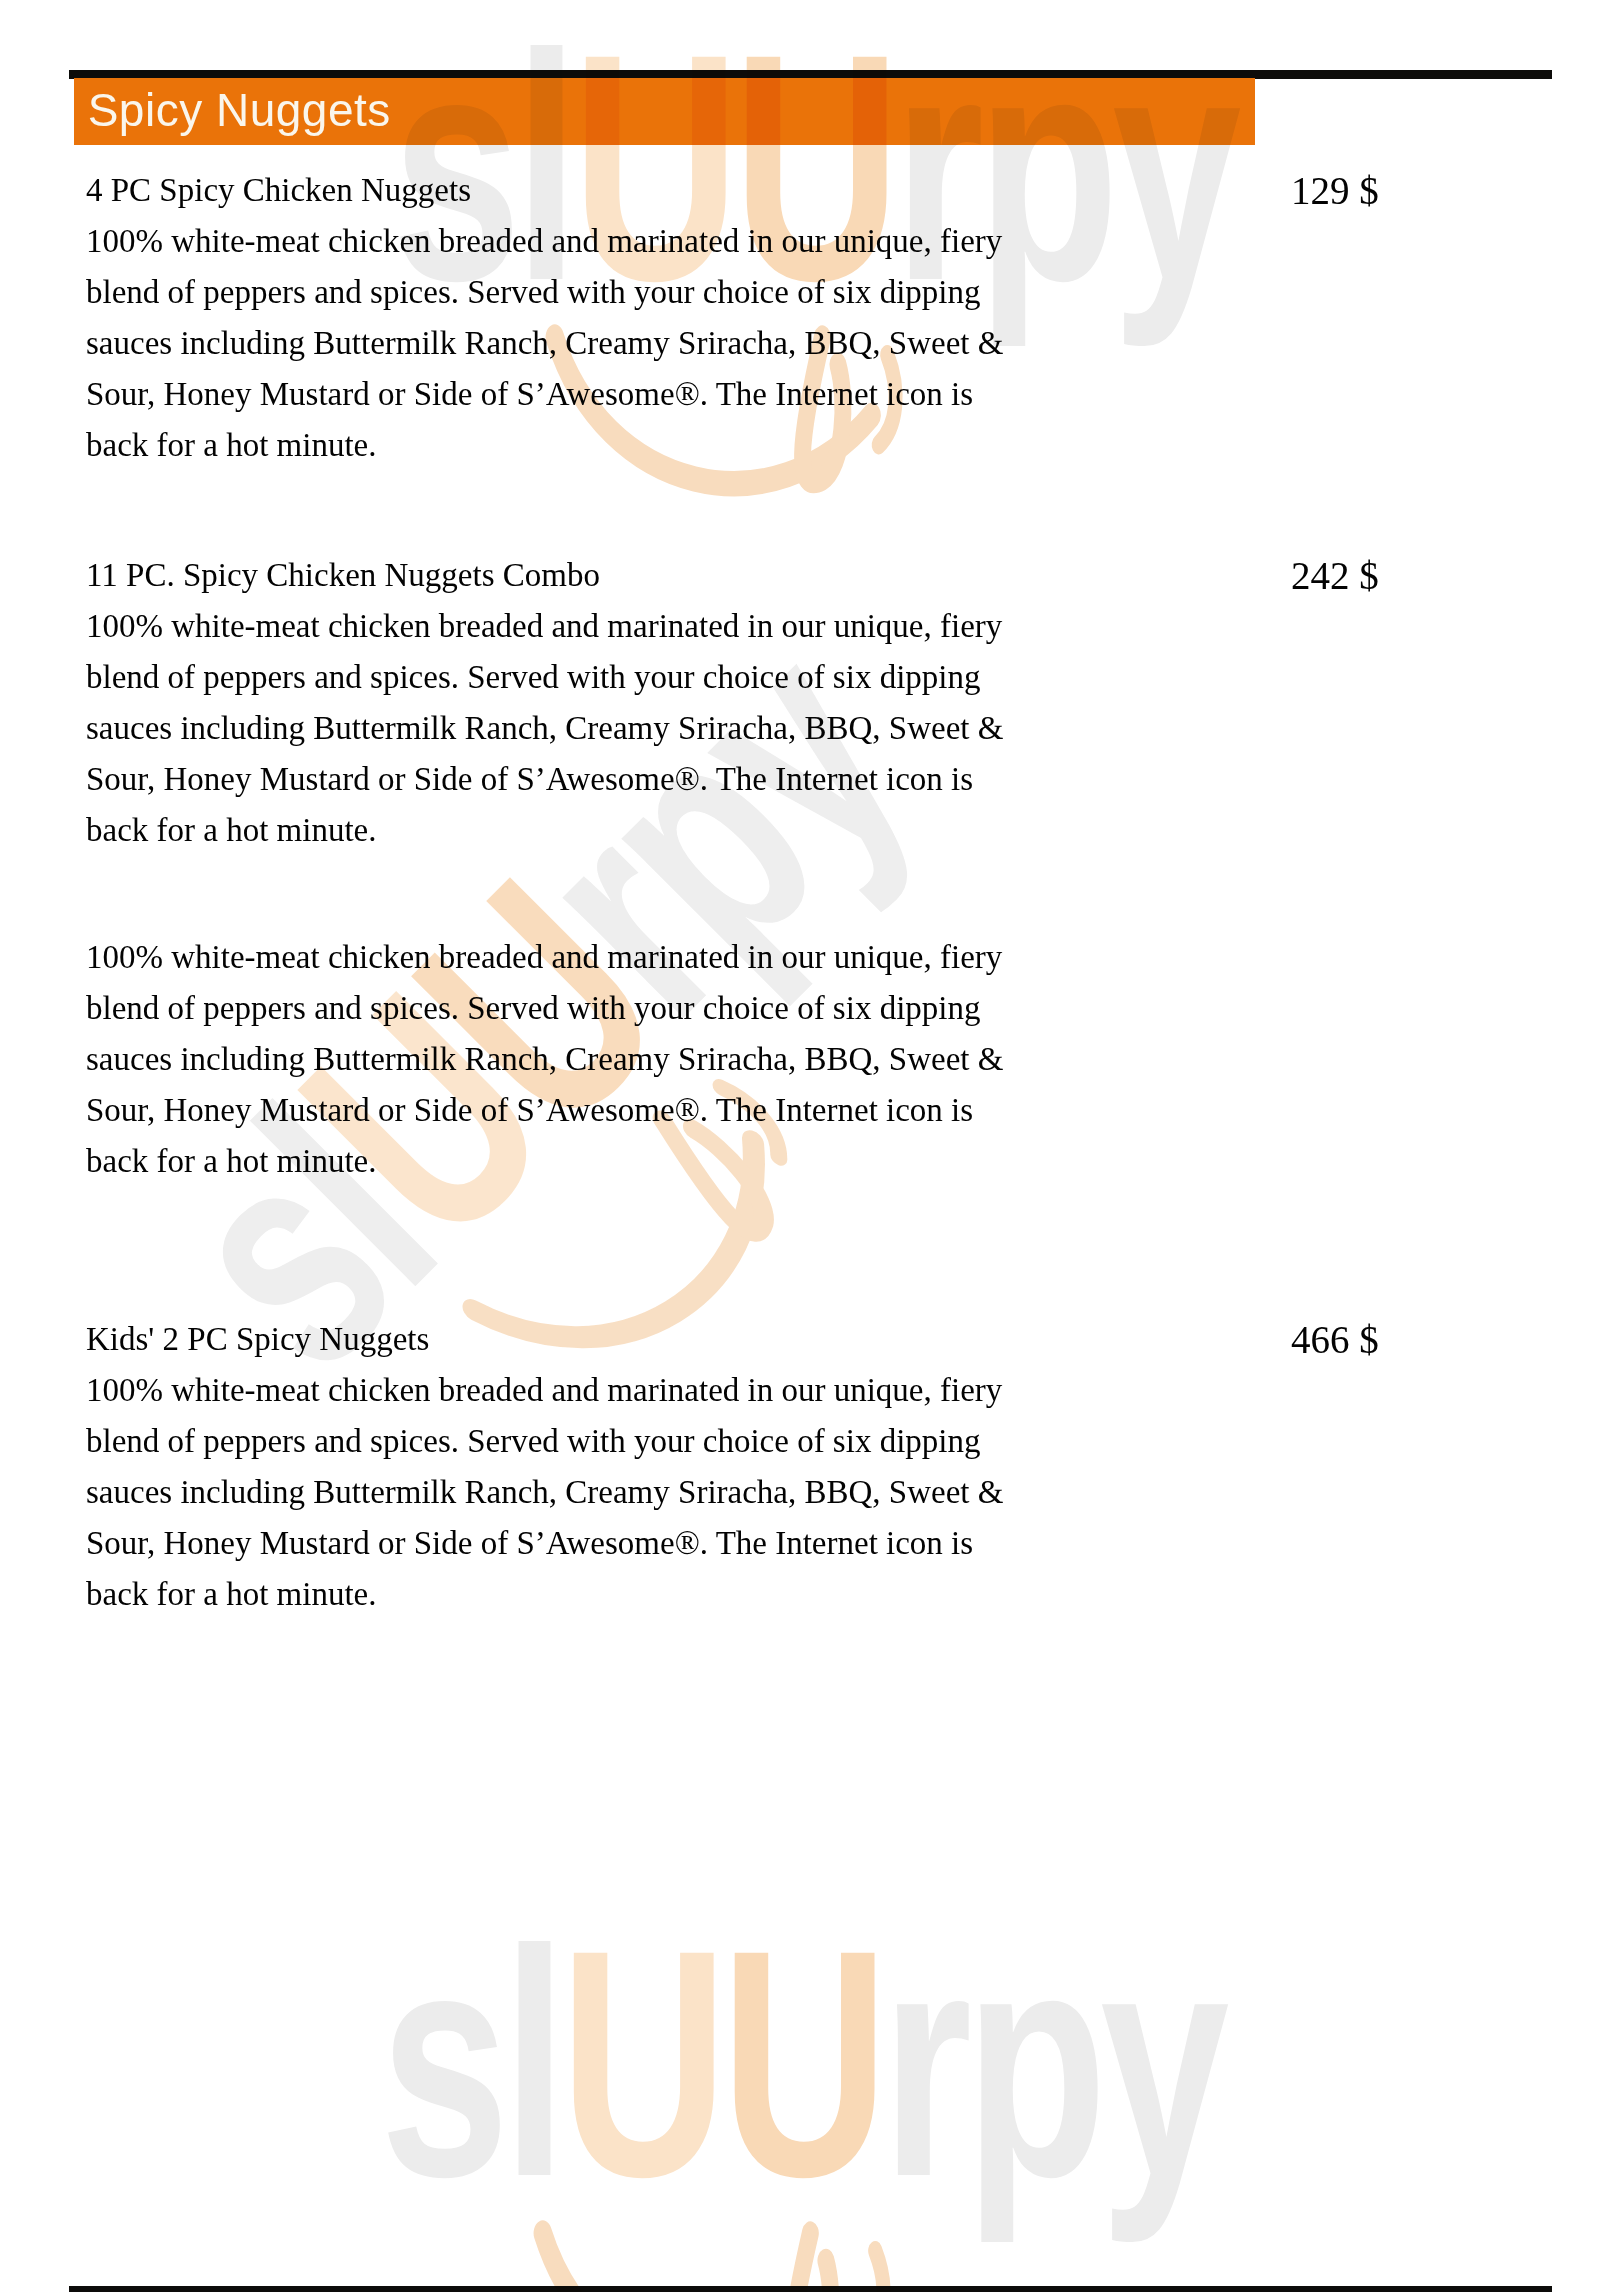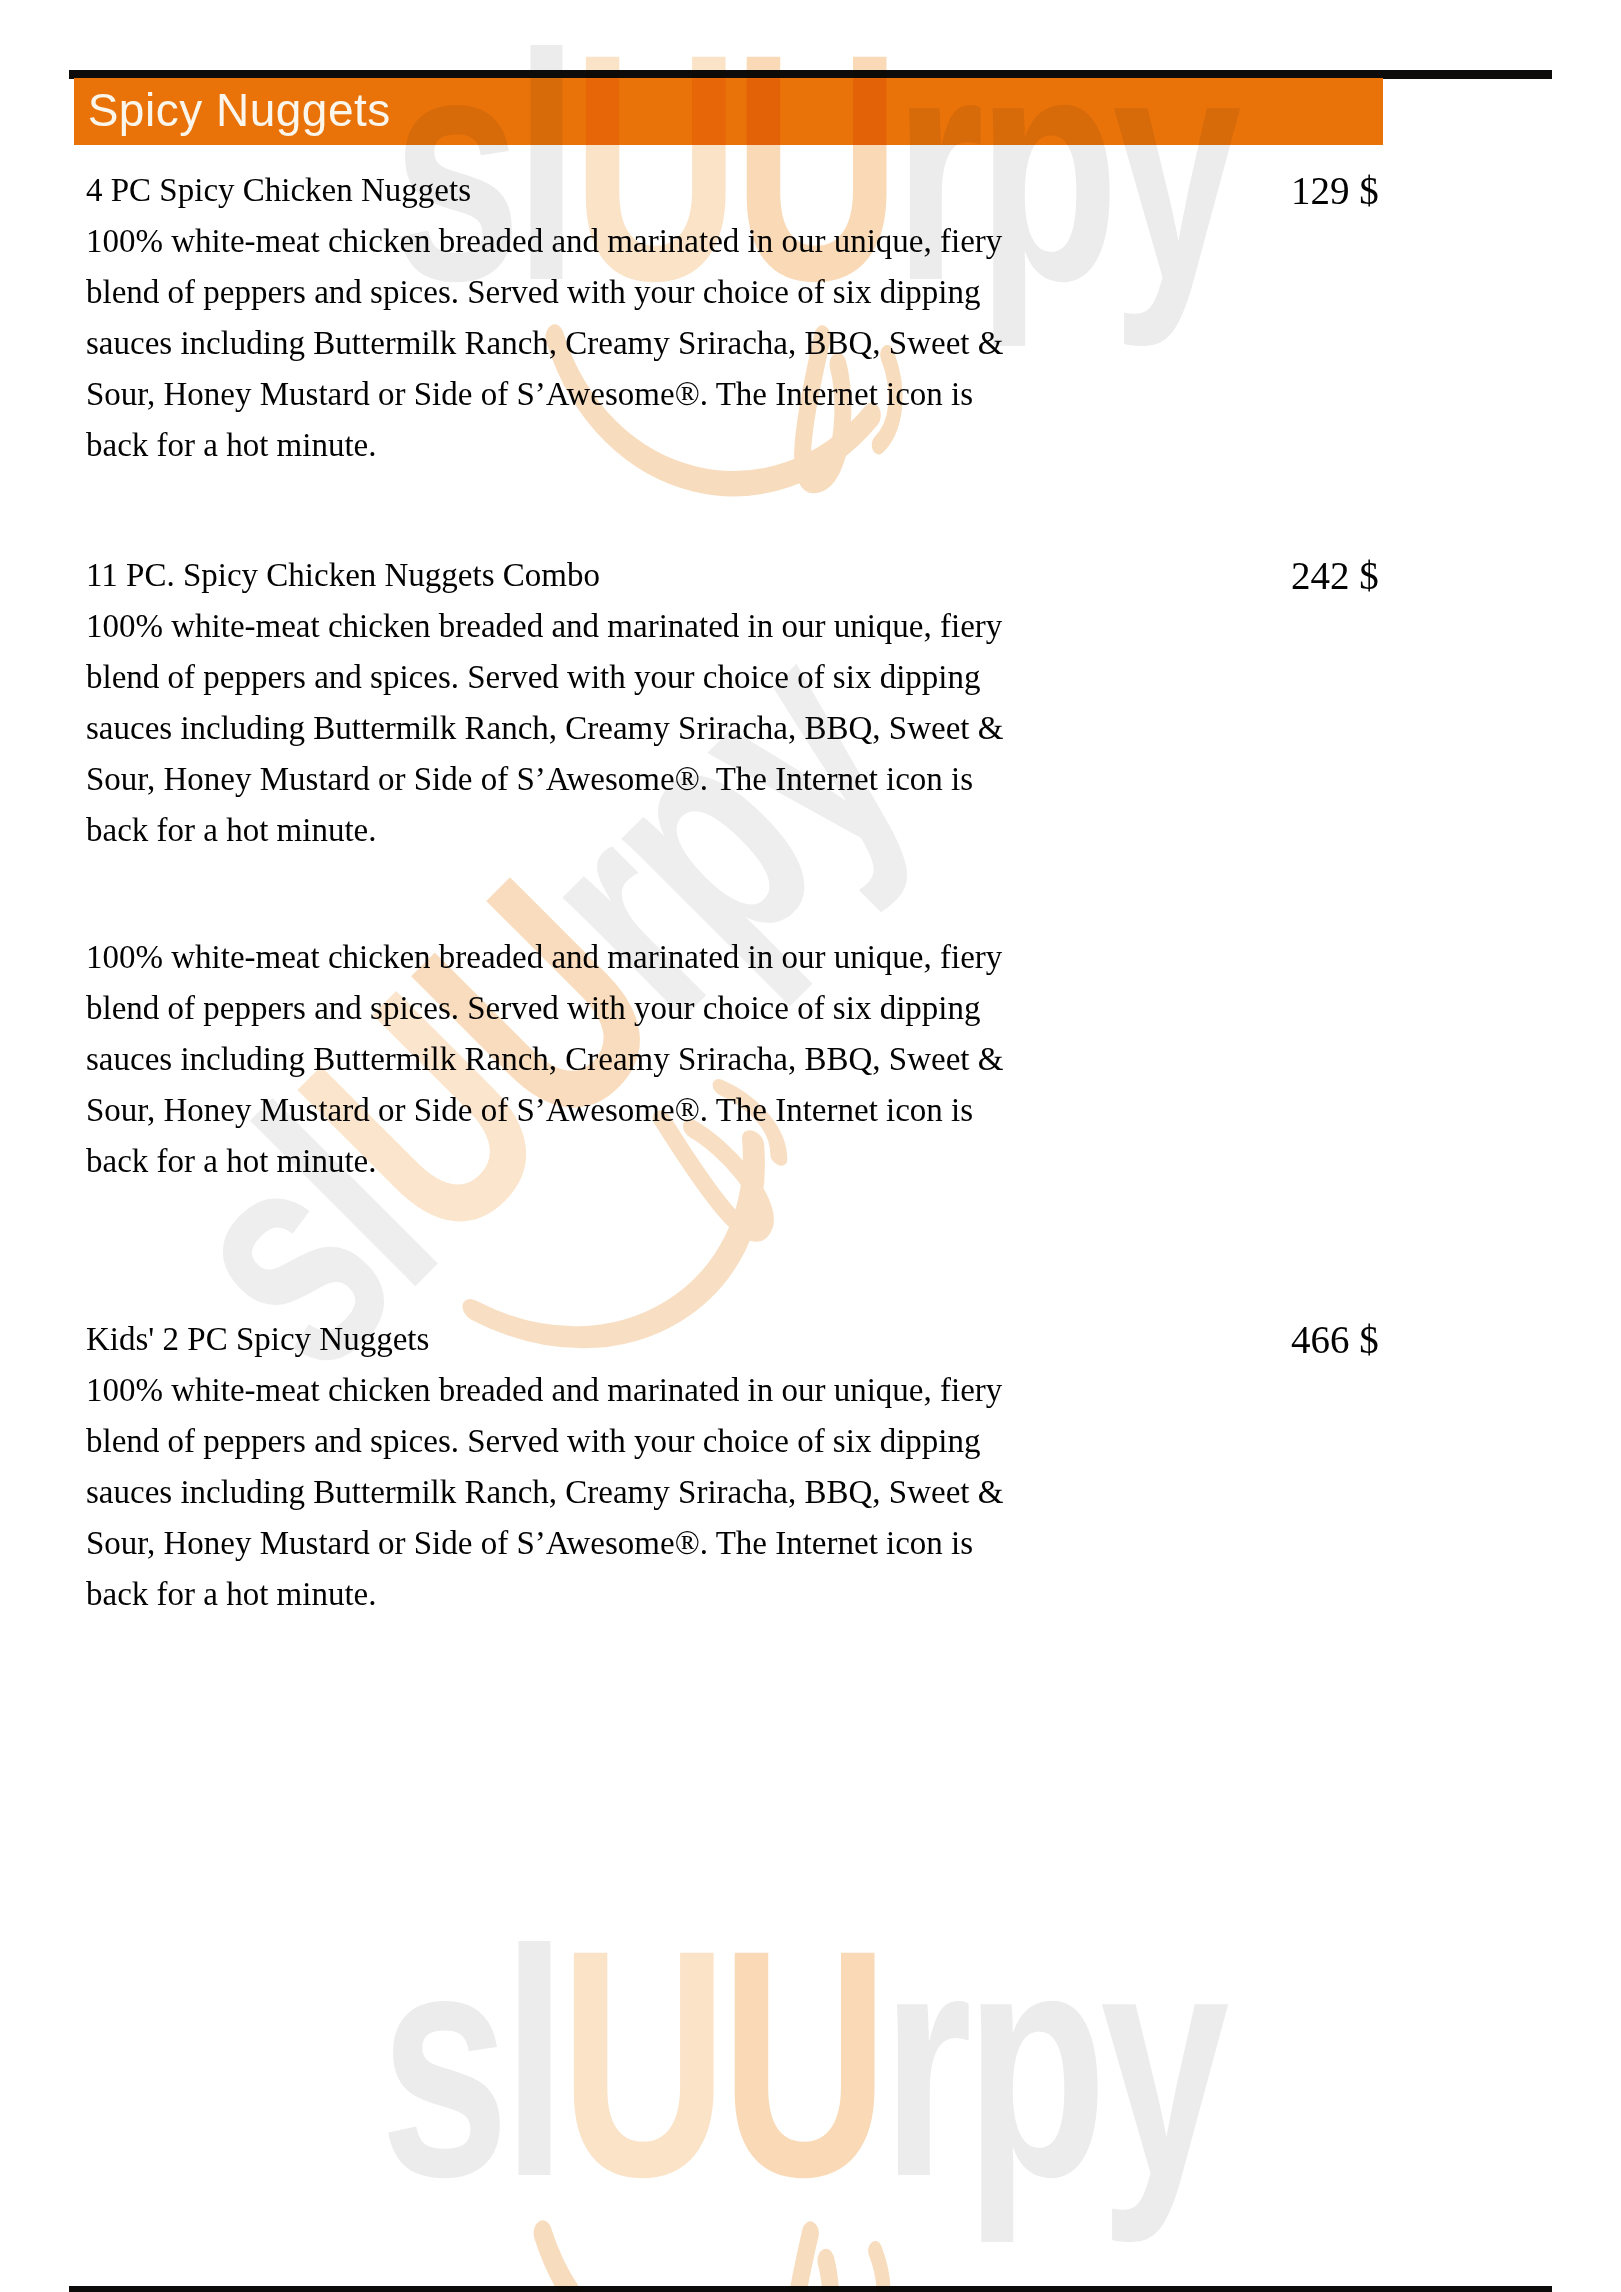--- a/index.html
+++ b/index.html
@@ -13,21 +13,21 @@
   }
 
   
   .top-black-bar {
     position:absolute; left:69px; top:70px;
     width:1483px; height:8.8px;
     background:#0d0c0a;
   }
   .header-bar {
     position:absolute; left:74px; top:78px;
-    width:1309px; height:67px;
+    width:1181px; height:67px;
     background:#ea7309;
     z-index:1;
   }
   .header-bar .section-title {
     position:absolute; left:13.7px; top:0;
     line-height:65px;
     font-family:"Liberation Sans", sans-serif;
     font-size:46px;
     color:#faf6ec;
     letter-spacing:0.5px;

